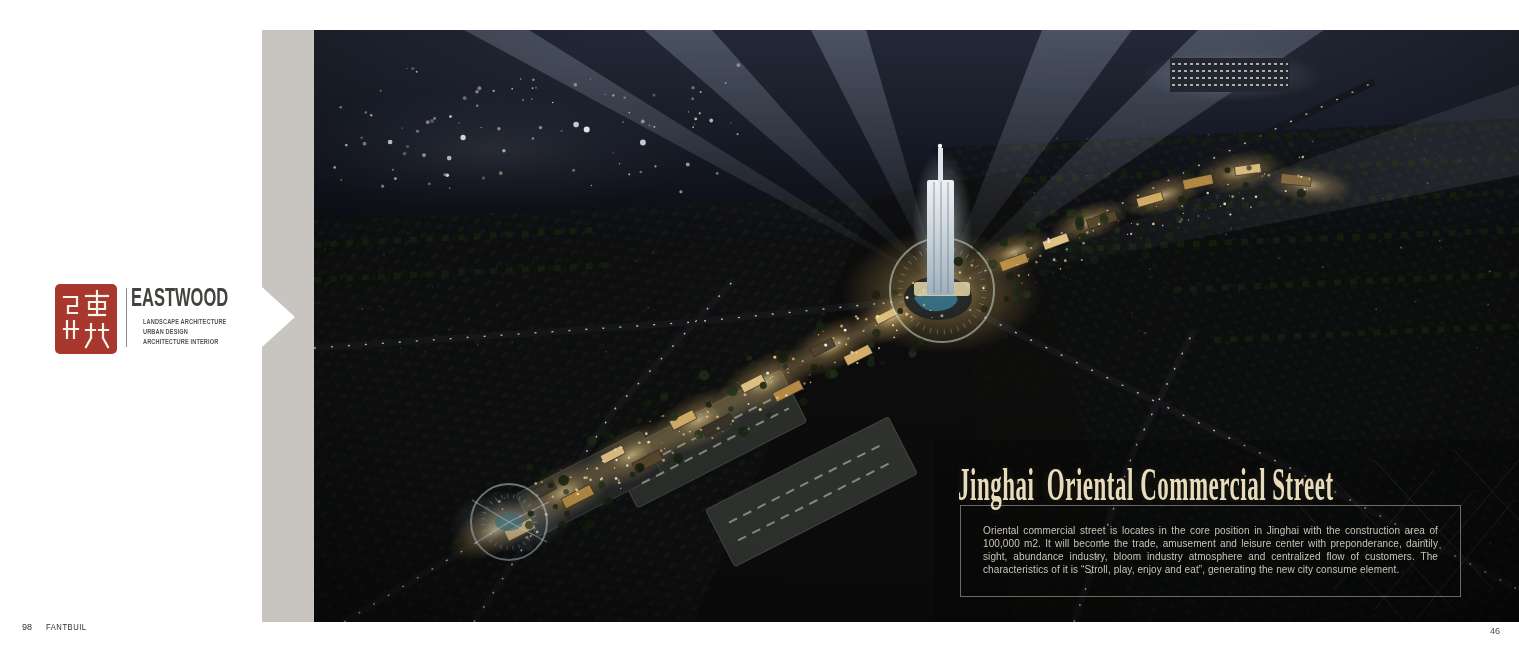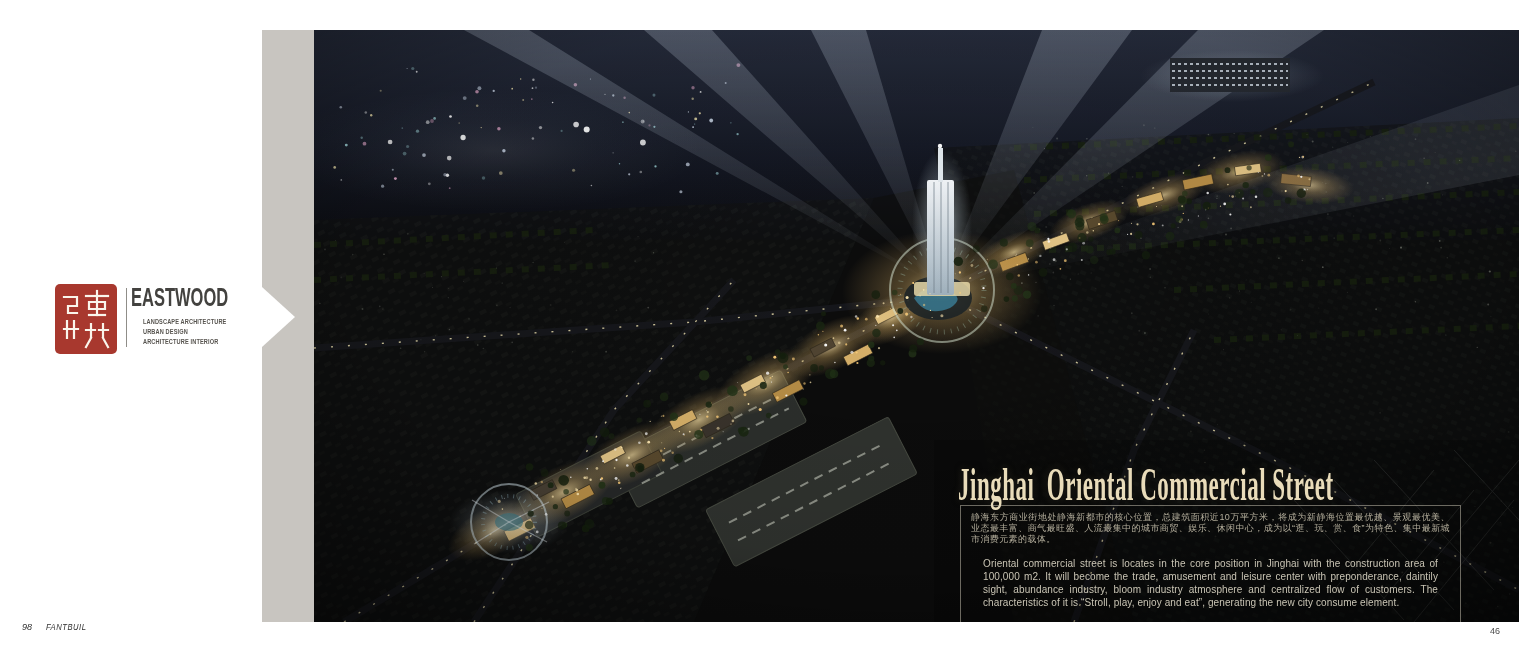--- a/index.html
+++ b/index.html
@@ -43,21 +43,21 @@
     border:1px solid rgba(210,204,186,.5);padding:6px 10px 8px;
   }
   .desc-zh{
     font-size:9px;line-height:11px;color:#b4ae9c;letter-spacing:.4px;margin:0 0 7px 0;
     text-align:justify;
   }
   .desc-en{
     font-size:10px;line-height:13px;color:#c9c4b4;letter-spacing:.1px;margin:12px;text-align:justify;
   }
   
-  .footer-left{position:absolute;left:22px;top:622px;display:flex;gap:14px;align-items:baseline;font-style:italic;}
+  .footer-left{position:absolute;left:22px;top:622px;display:flex;gap:14px;align-items:baseline;}
   .footer-left .num{font-size:9px;color:#2f2f2f;}
   .footer-left .mark{font-size:9px;color:#2f2f2f;letter-spacing:.6px;transform:scaleX(.85);transform-origin:left top;}
   .footer-right{position:absolute;left:1490px;top:626px;font-size:9px;color:#4a4a4a;}
 </style>
 </head>
 <body>
 
 <div class="seal">
   <svg width="62" height="70" viewBox="0 0 62 70">
     <rect x="0" y="0" width="62" height="70" rx="5" fill="#a8382e"></rect>
@@ -851,21 +851,20 @@
         <circle cx="1160.9" cy="476.4" r="0.70" fill="#9a9a88" opacity="0.12"></circle>
         <circle cx="1018.0" cy="493.5" r="0.84" fill="#9a9a88" opacity="0.12"></circle>
       </g>
 
     <rect x="620" y="410" width="585" height="182" fill="#000" opacity=".2"></rect>
     <rect width="1205" height="592" fill="url(#vig)"></rect>
   </svg>
 
   <div class="title-en">Jinghai  Oriental Commercial Street</div>
   <div class="desc-box">
-    <p class="desc-zh">静海东方商业街地处静海新都市的核心位置，总建筑面积近10万平方米，将成为新静海位置最优越、景观最优美、业态最丰富、商气最旺盛、人流最集中的城市商贸、娱乐、休闲中心，成为以“逛、玩、赏、食”为特色、集中最新城市消费元素的载体。</p>
     <p class="desc-en">Oriental commercial street is locates in the core position in Jinghai with the construction area of 100,000 m2. It will become the trade, amusement and leisure center with preponderance, daintily sight, abundance industry, bloom industry atmosphere and centralized flow of customers. The characteristics of it is “Stroll, play, enjoy and eat”, generating the new city consume element.</p>
   </div>
 </div>
 
 <div class="footer-left">
   <span class="num">98</span>
   <span class="mark">FANTBUIL</span>
 </div>
 <div class="footer-right">46</div>
 

